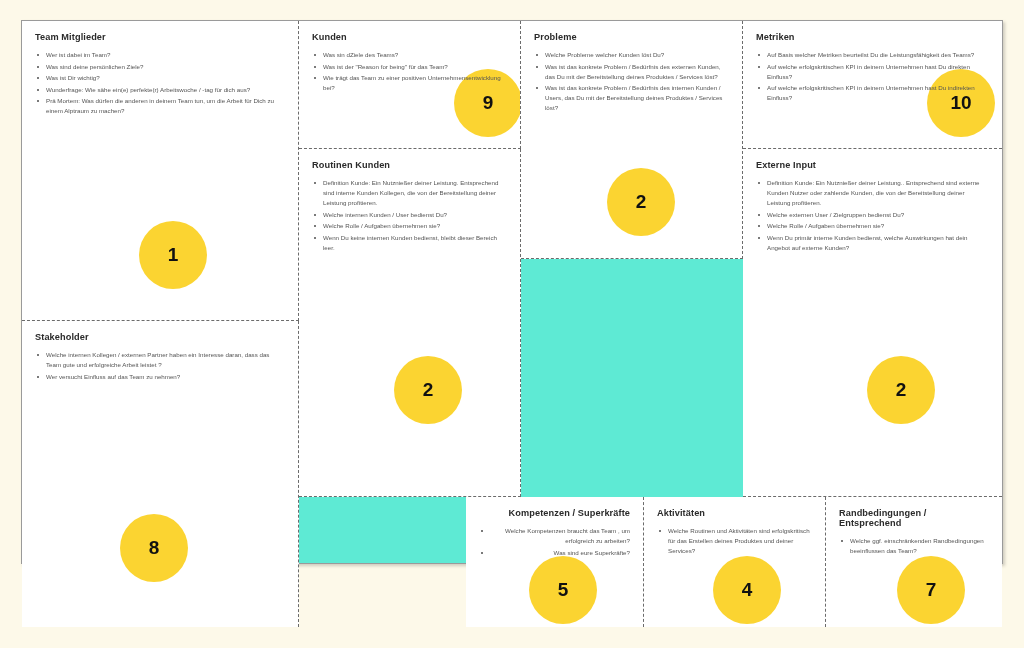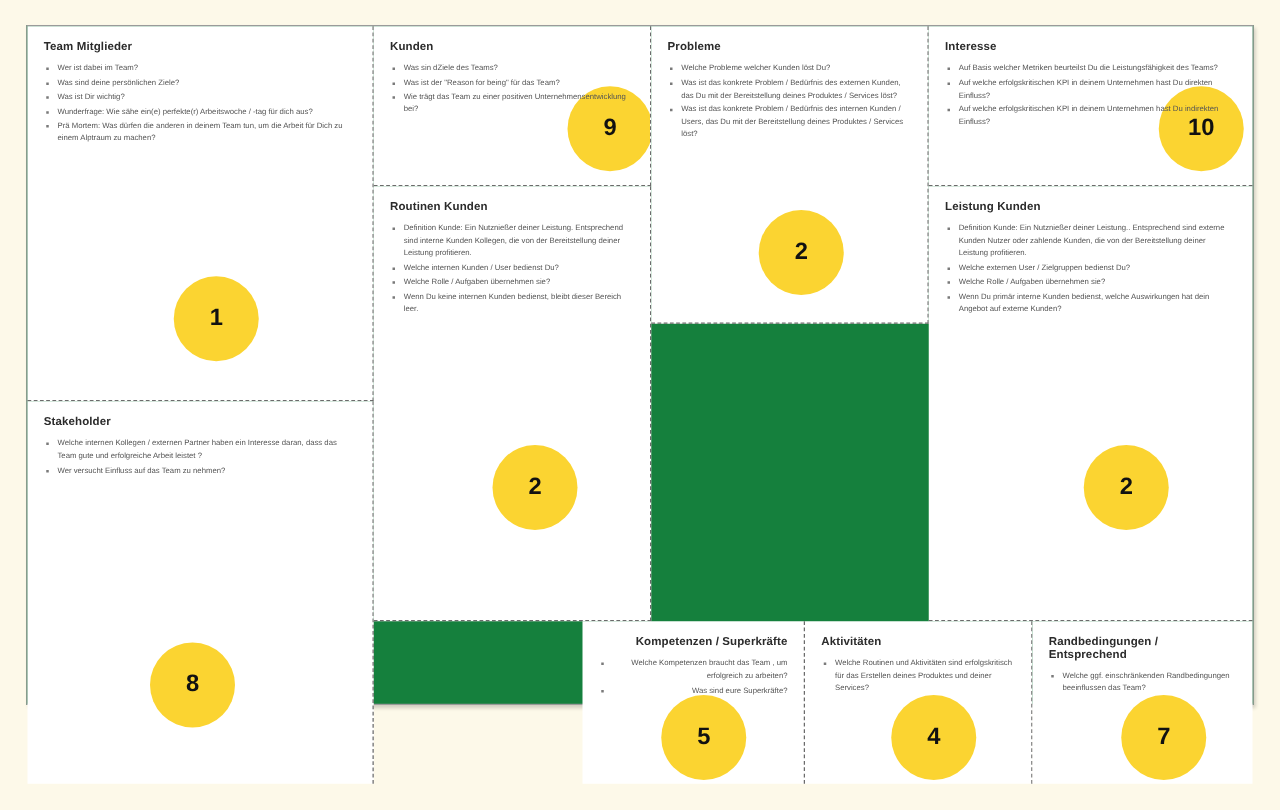--- a/index.html
+++ b/index.html
@@ -13,21 +13,21 @@
     font-family: "Liberation Sans", sans-serif;
     overflow: hidden;
   }
 
   #canvas {
     position: absolute;
     left: 21px;
     top: 20px;
     width: 982px;
     height: 544px;
-    background: #15803d;
+    background: #5eead4;
     box-shadow: 2px 2px 3px rgba(0,0,0,0.18);
     box-sizing: border-box;
     border: 1px solid #9a9a9a;
   }
 
   .panel {
     position: absolute;
     box-sizing: border-box;
     background: #ffffff;
     overflow: hidden;
@@ -154,33 +154,33 @@
         <li>Was ist das konkrete Problem / Bedürfnis des externen Kunden, das Du mit der Bereitstellung deines Produktes / Services löst?</li>
         <li>Was ist das konkrete Problem / Bedürfnis des internen Kunden / Users, das Du mit der Bereitstellung deines Produktes / Services löst?</li>
       </ul>
     </div>
     <div class="num-circle" style="left:86px; top:147px; width:68px; height:68px;">2</div>
   </div>
 
 
   <div class="panel bd-b" style="left:721px; top:0px; width:259px; height:128px;">
     <div class="panel-inner">
-      <div class="panel-title">Interesse</div>
+      <div class="panel-title">Metriken</div>
       <ul class="qlist">
         <li>Auf Basis welcher Metriken beurteilst Du die Leistungsfähigkeit des Teams?</li>
         <li>Auf welche erfolgskritischen KPI in deinem Unternehmen hast Du direkten Einfluss?</li>
         <li>Auf welche erfolgskritischen KPI in deinem Unternehmen hast Du indirekten Einfluss?</li>
       </ul>
     </div>
     <div class="num-circle" style="left:184px; top:48px; width:68px; height:68px;">10</div>
   </div>
 
   <div class="panel bd-b" style="left:721px; top:128px; width:259px; height:348px;">
     <div class="panel-inner">
-      <div class="panel-title">Leistung Kunden</div>
+      <div class="panel-title">Externe Input</div>
       <ul class="qlist">
         <li>Definition Kunde: Ein Nutznießer deiner Leistung.. Entsprechend sind externe Kunden Nutzer oder zahlende Kunden, die von der Bereitstellung deiner Leistung profitieren.</li>
         <li>Welche externen User / Zielgruppen bedienst Du?</li>
         <li>Welche Rolle / Aufgaben übernehmen sie?</li>
         <li>Wenn Du primär interne Kunden bedienst, welche Auswirkungen hat dein Angebot auf externe Kunden?</li>
       </ul>
     </div>
     <div class="num-circle" style="left:124px; top:207px; width:68px; height:68px;">2</div>
   </div>
 

